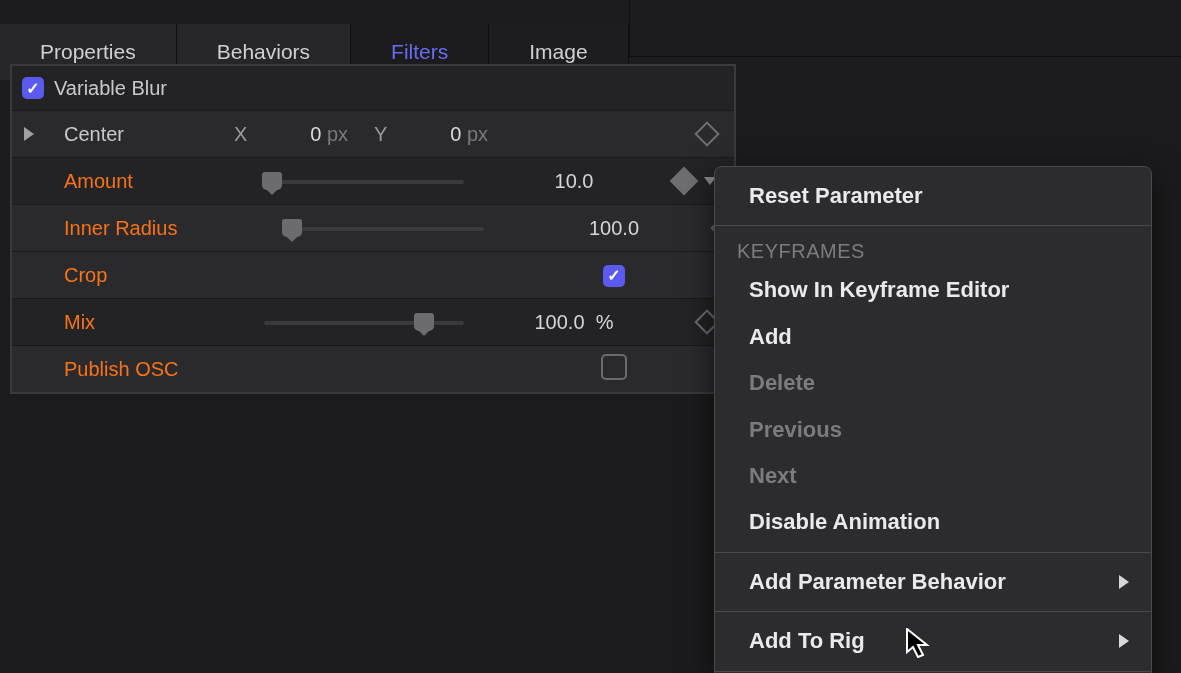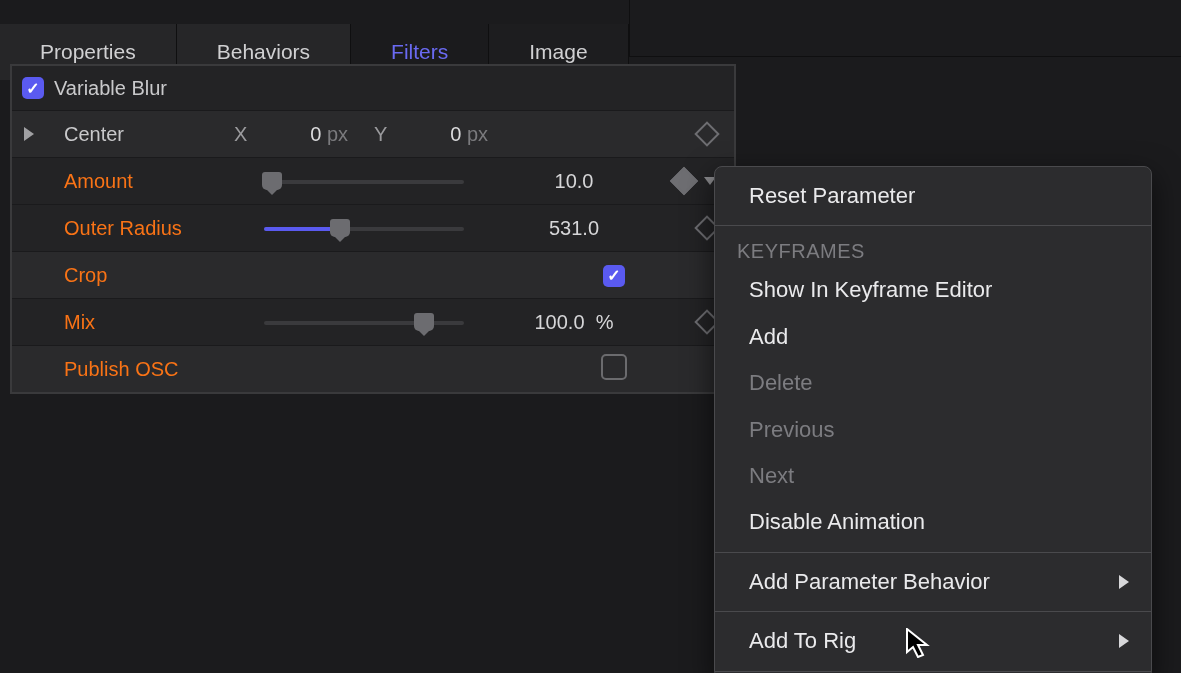--- a/index.html
+++ b/index.html
@@ -209,20 +209,21 @@
     padding: 6px 0 0 0;
     font-size: 22px;
     color: #eaeaec;
   }
   .menu .item {
     padding: 10px 22px 10px 34px;
     line-height: 1.2;
     display:flex;
     align-items:center;
     justify-content:space-between;
+    font-weight:bold;
   }
   .menu .item.disabled { color: #7c7c80; }
   .menu .sep {
     height: 1px;
     background: #4a4a4d;
     margin: 6px 0;
   }
   .menu .section-label {
     padding: 8px 22px 4px 22px;
     color: #7c7c80;
@@ -291,35 +292,34 @@
         <div class="thumb" style="left:4%;"></div>
       </div>
     </div>
     <div class="val">10.0</div>
     <div class="kf">
       <span class="kf-diamond filled big"></span>
       <span class="kf-caret"></span>
     </div>
   </div>
 
-
-  <div class="row">
-    <div class="label">Outer Radius</div>
+  <div class="row band">
+    <div class="label">Inner Radius</div>
     <div class="mid">
       <div class="slider">
         <div class="track"></div>
-        <div class="fill" style="width:38%;"></div>
-        <div class="thumb" style="left:38%;"></div>
+        <div class="thumb" style="left:4%;"></div>
       </div>
     </div>
-    <div class="val">531.0</div>
+    <div class="val">100.0</div>
     <div class="kf">
       <span class="kf-diamond"></span>
     </div>
   </div>
+
 
   <div class="row band">
     <div class="label">Crop</div>
     <div class="mid"></div>
     <div class="val">
       <span class="chk on">✓</span>
     </div>
     <div class="kf"></div>
   </div>
 

